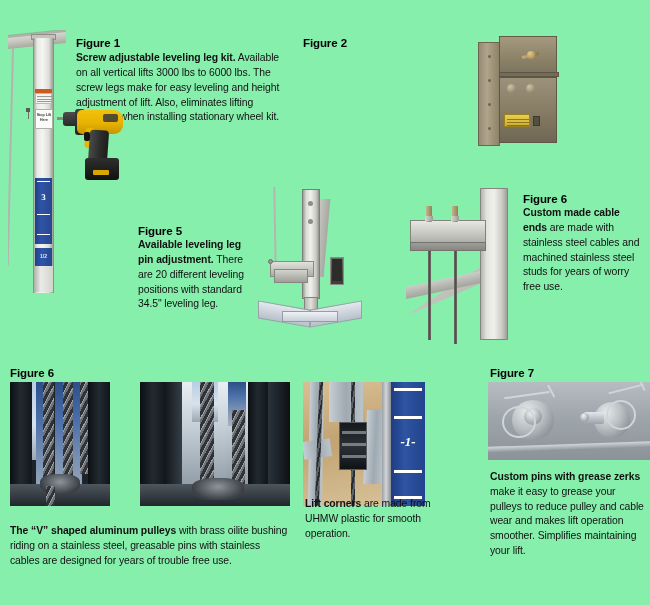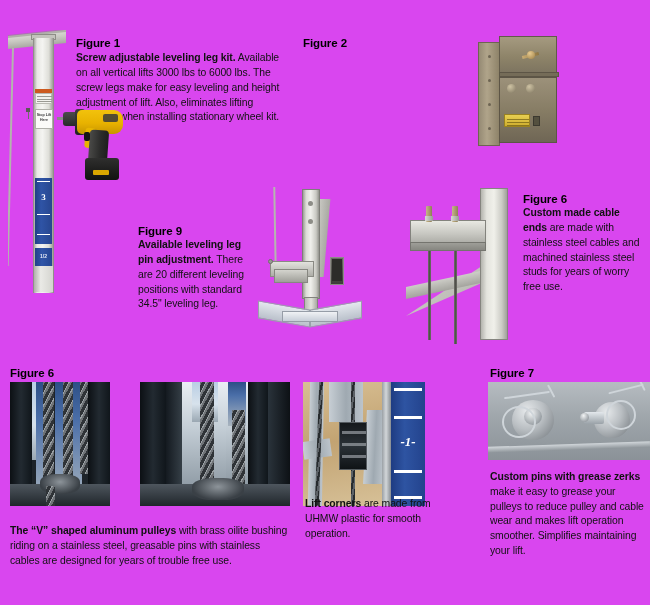--- a/index.html
+++ b/index.html
@@ -15,21 +15,21 @@
     color: #1a1a1a;
     position: relative;
     overflow: hidden;
     -webkit-font-smoothing: antialiased;
   }
 
   .page {
     position: relative;
     width: 650px;
     height: 605px;
-    background: #d946ef;
+    background: #86efac;
   }
 
   
   .fig-title {
     font-size: 11.5px;
     font-weight: bold;
     color: #000;
     letter-spacing: -0.1px;
     line-height: 1.25;
   }
@@ -585,21 +585,21 @@
     <div class="f2-bolt" style="left:48px; top:48px"></div>
     <div class="f2-ylabel">
       <span class="f2-ylabel-ln" style="top:4px"></span>
       <span class="f2-ylabel-ln" style="top:7px"></span>
       <span class="f2-ylabel-ln" style="top:10px"></span>
     </div>
     <div class="f2-smallbox"></div>
   </div>
 
   <div class="block" id="fig3-text">
-    <div class="fig-title">Figure 9</div>
+    <div class="fig-title">Figure 5</div>
     <div class="fig-body"><b>Available leveling leg pin adjustment.</b><span> There are 20 different leveling positions with standard 34.5" leveling leg.</span></div>
   </div>
 
   <div id="fig3-img">
     <div class="f3-cable"></div>
     <div class="f3-slant"></div>
     <div class="f3-post"></div>
     <div class="f3-post-holes" style="top:16px"></div>
     <div class="f3-post-holes" style="top:34px"></div>
     <div class="f3-tube"></div>

